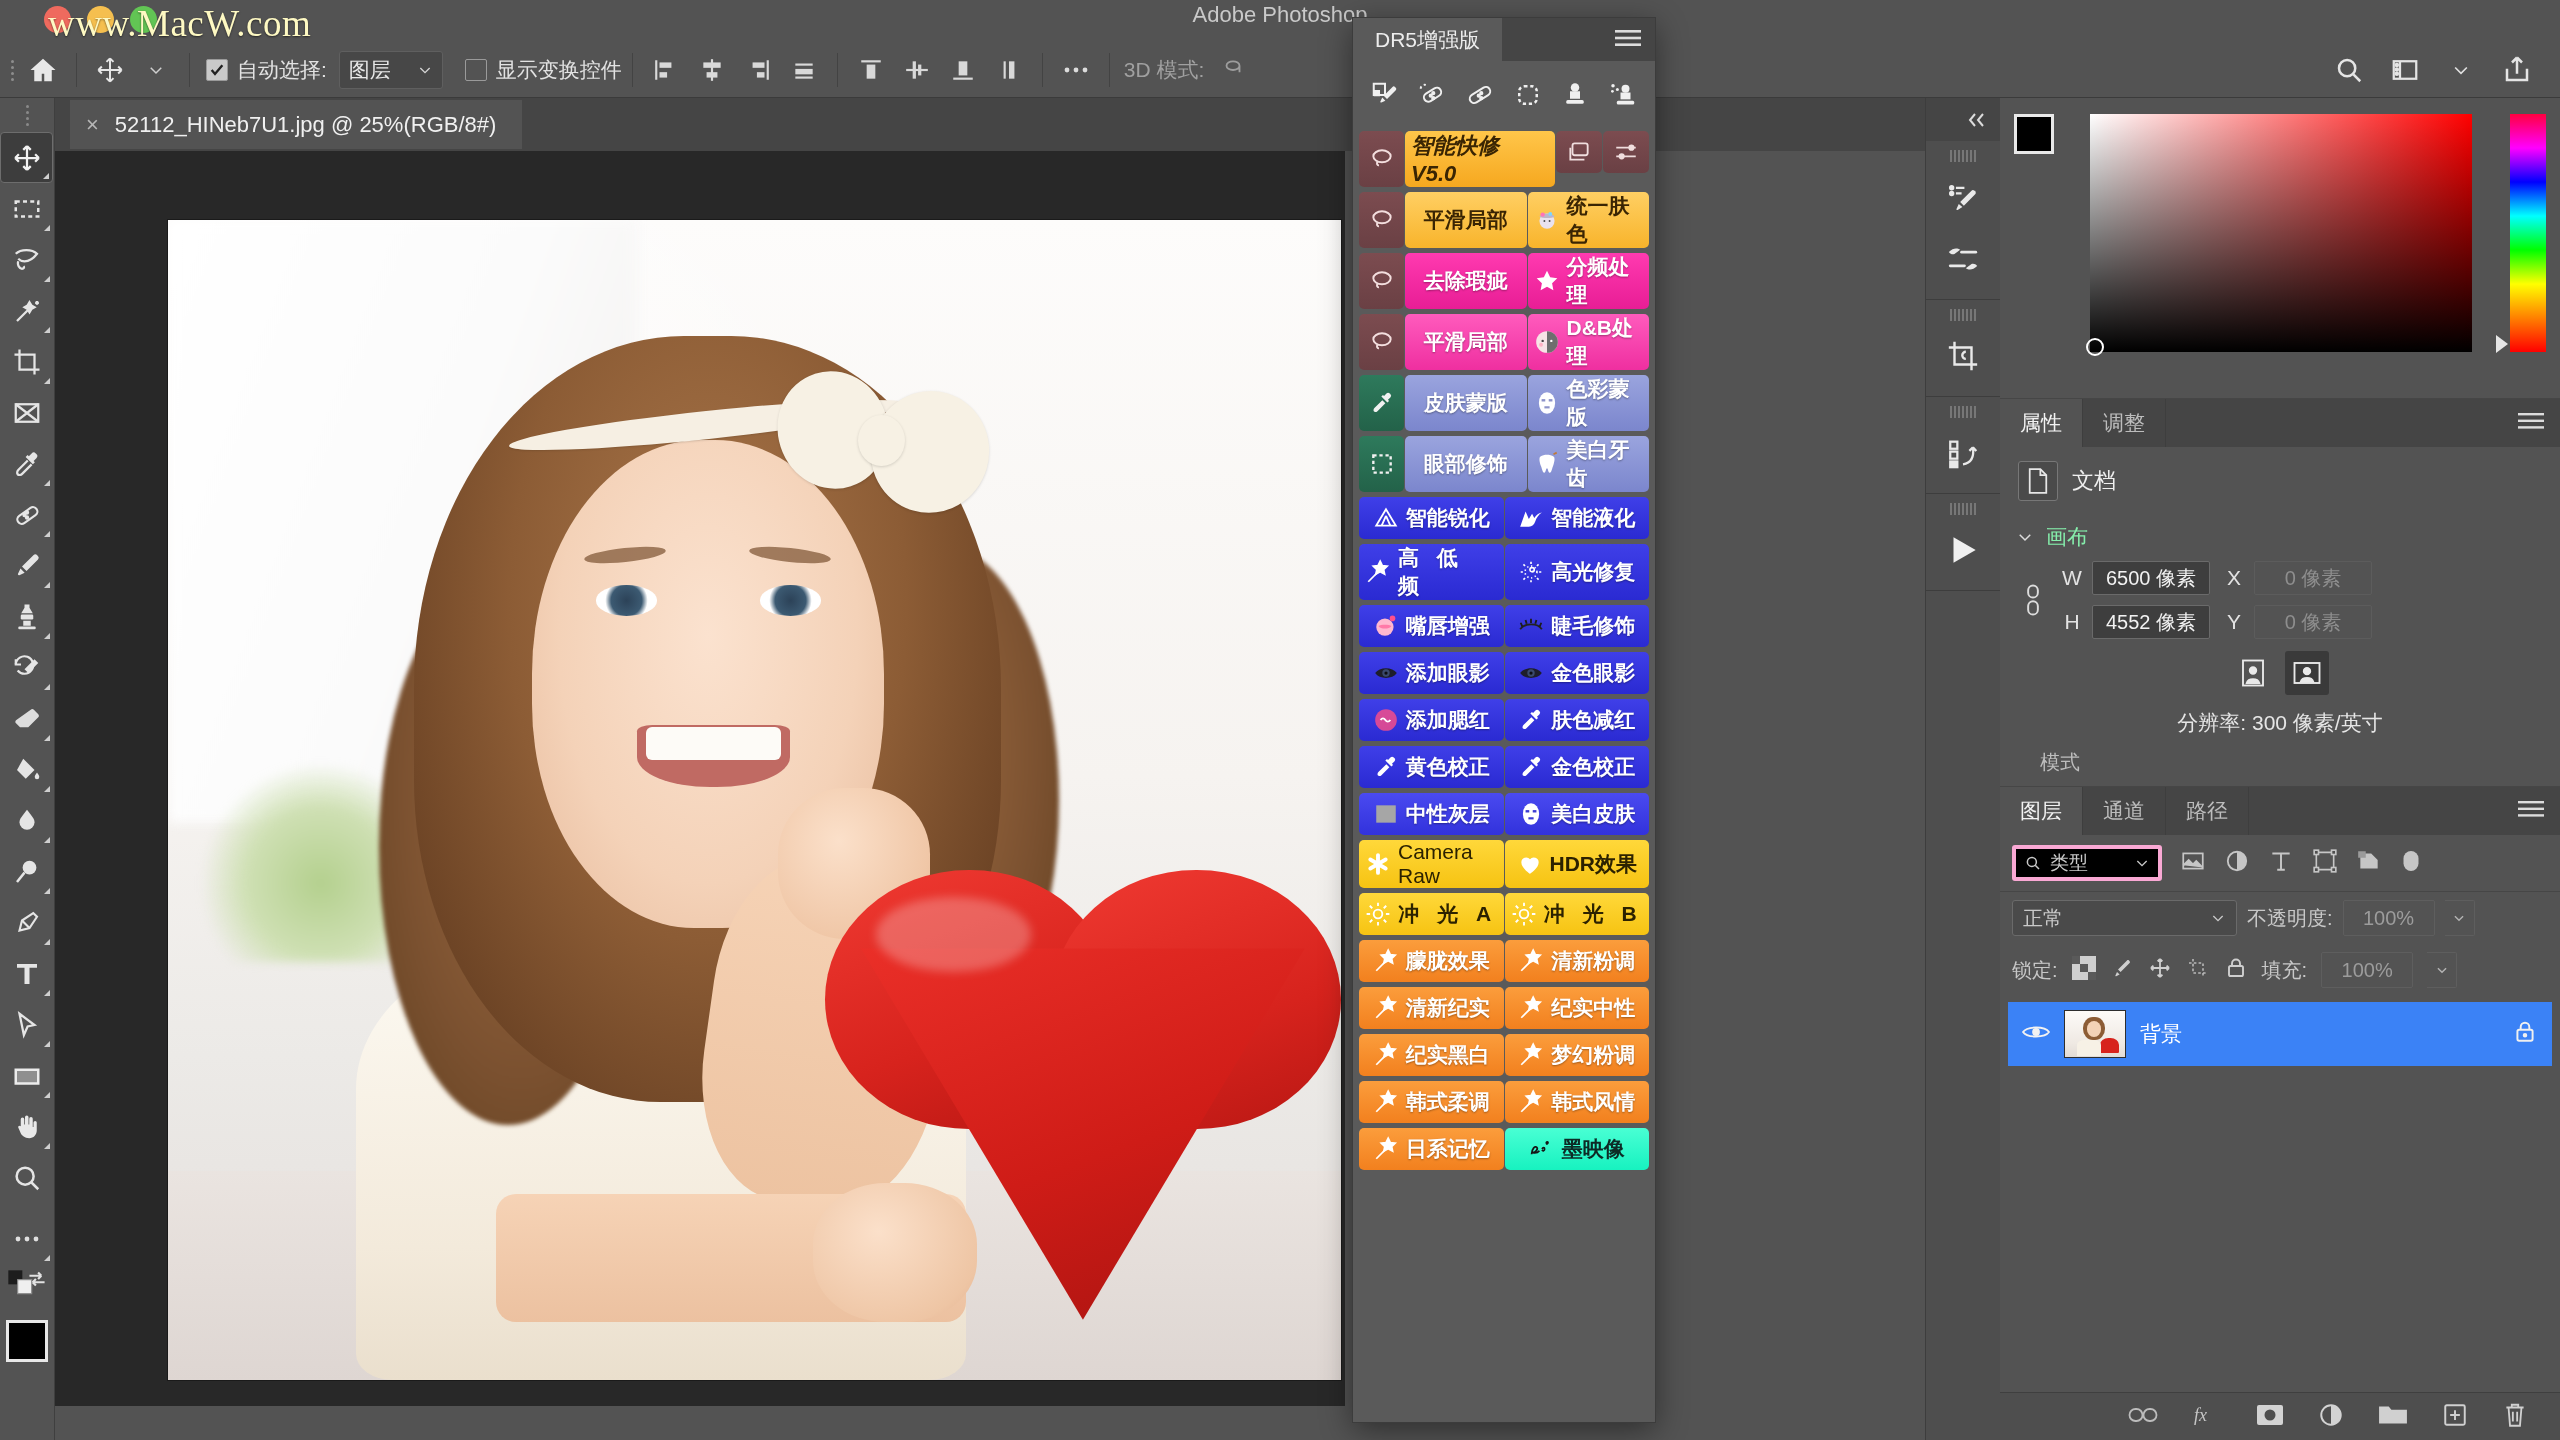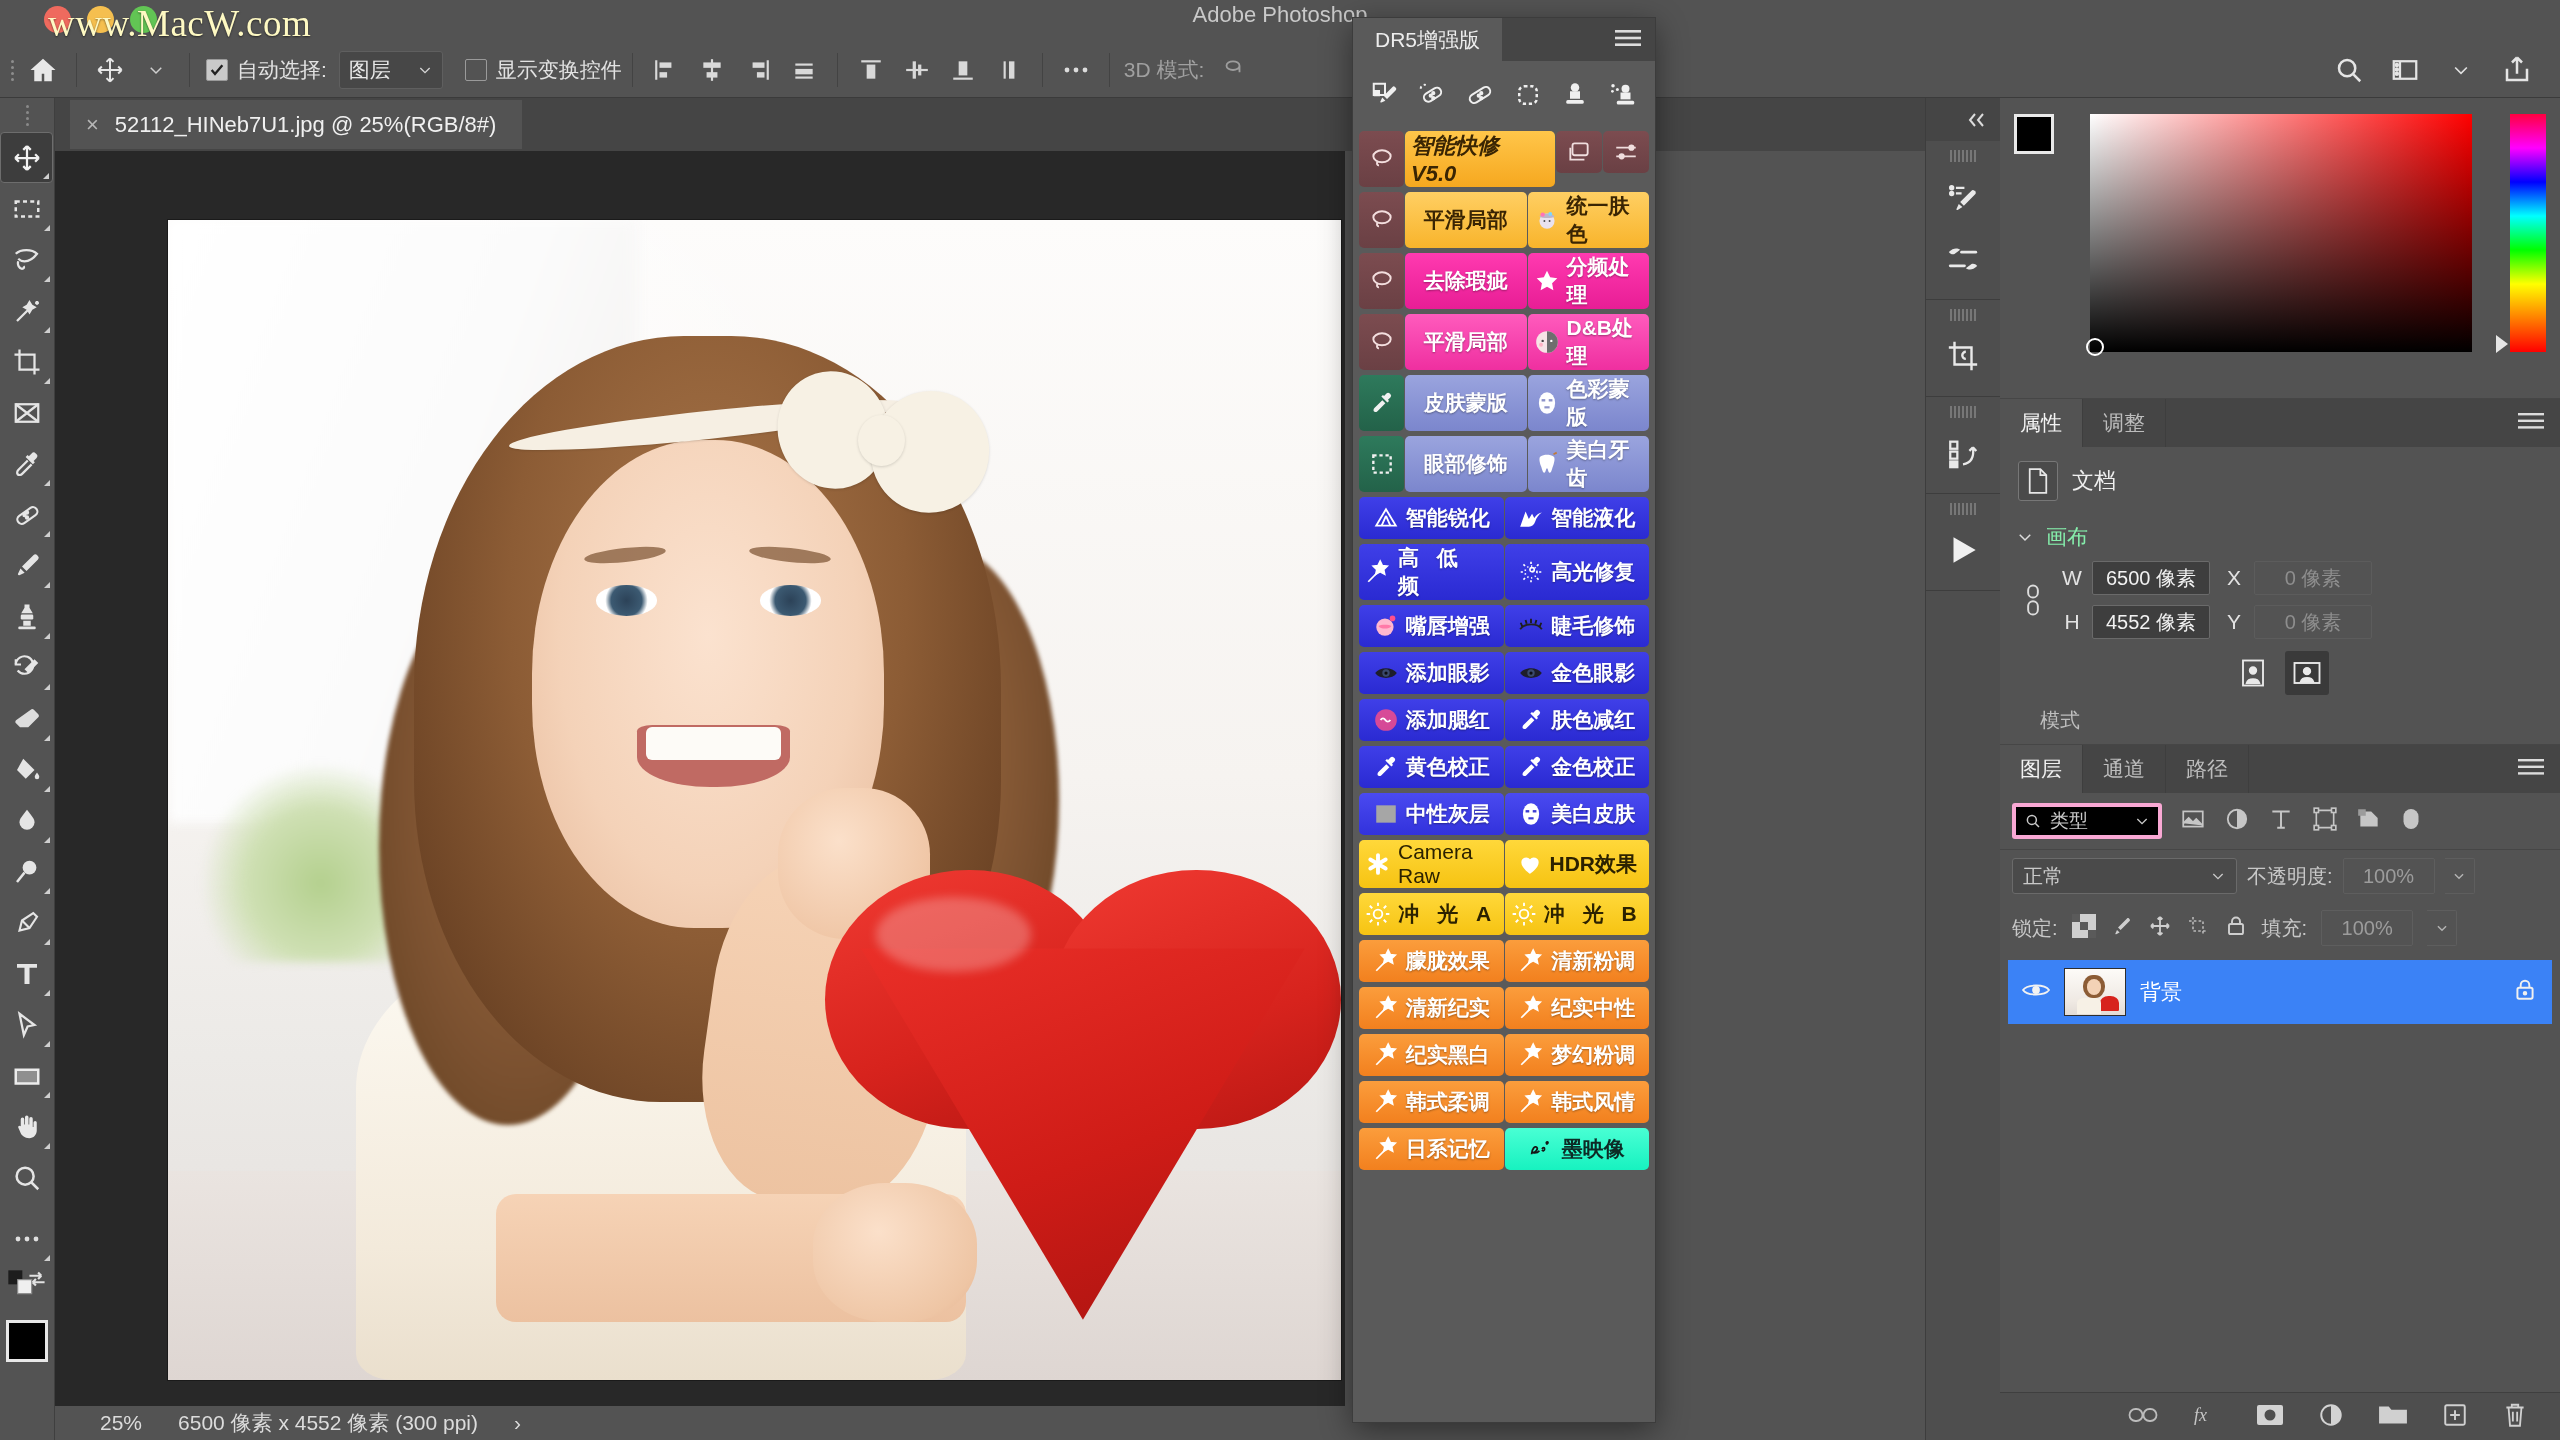--- a/index.html
+++ b/index.html
@@ -598,25 +598,20 @@
       <div class="heart">
         <span class="lobe a"></span>
           <span class="lobe b"></span>
           <span class="tip"></span>
           <span class="shine"></span>
       </div>
       <div class="p-hand2"></div>
     </div>
   </div>
 
-  <div class="statusbar">
-    <span>25%</span>
-    <span>6500 像素 x 4552 像素 (300 ppi)</span>
-    <span>›</span>
-  </div>
 
   <div class="dr5">
     <div class="dr5-tabrow">
       <div class="dr5-tab">
         <span>DR5增强版</span>
       </div>
       <span class="dr5-burger">
         <svg width="26" height="20" viewBox="0 0 26 20" fill="#dcdcdc">
             <rect y="2" width="26" height="2.6"></rect>
             <rect y="8.7" width="26" height="2.6"></rect>
@@ -1284,20 +1279,21 @@
             </svg>
         </span>
         <span class="abtn on">
           <svg width="30" height="26" viewBox="0 0 24 20" fill="none" stroke="#e9e9e9" stroke-width="1.5">
               <rect x="2" y="2" width="20" height="16"></rect>
               <circle cx="12" cy="8.5" r="2.6" fill="#e9e9e9"></circle>
               <path d="M7 17c1.2-4 8.8-4 10 0z" fill="#e9e9e9"></path>
             </svg>
         </span>
       </div>
+      <div class="res">分辨率: 300 像素/英寸</div>
       <div class="mode">模式</div>
     </div>
     <div class="divline"></div>
 
     <div class="ptabs">
       <div class="ptab on">
           <span>图层</span>
         </div>
       <div class="ptab">
           <span>通道</span>

